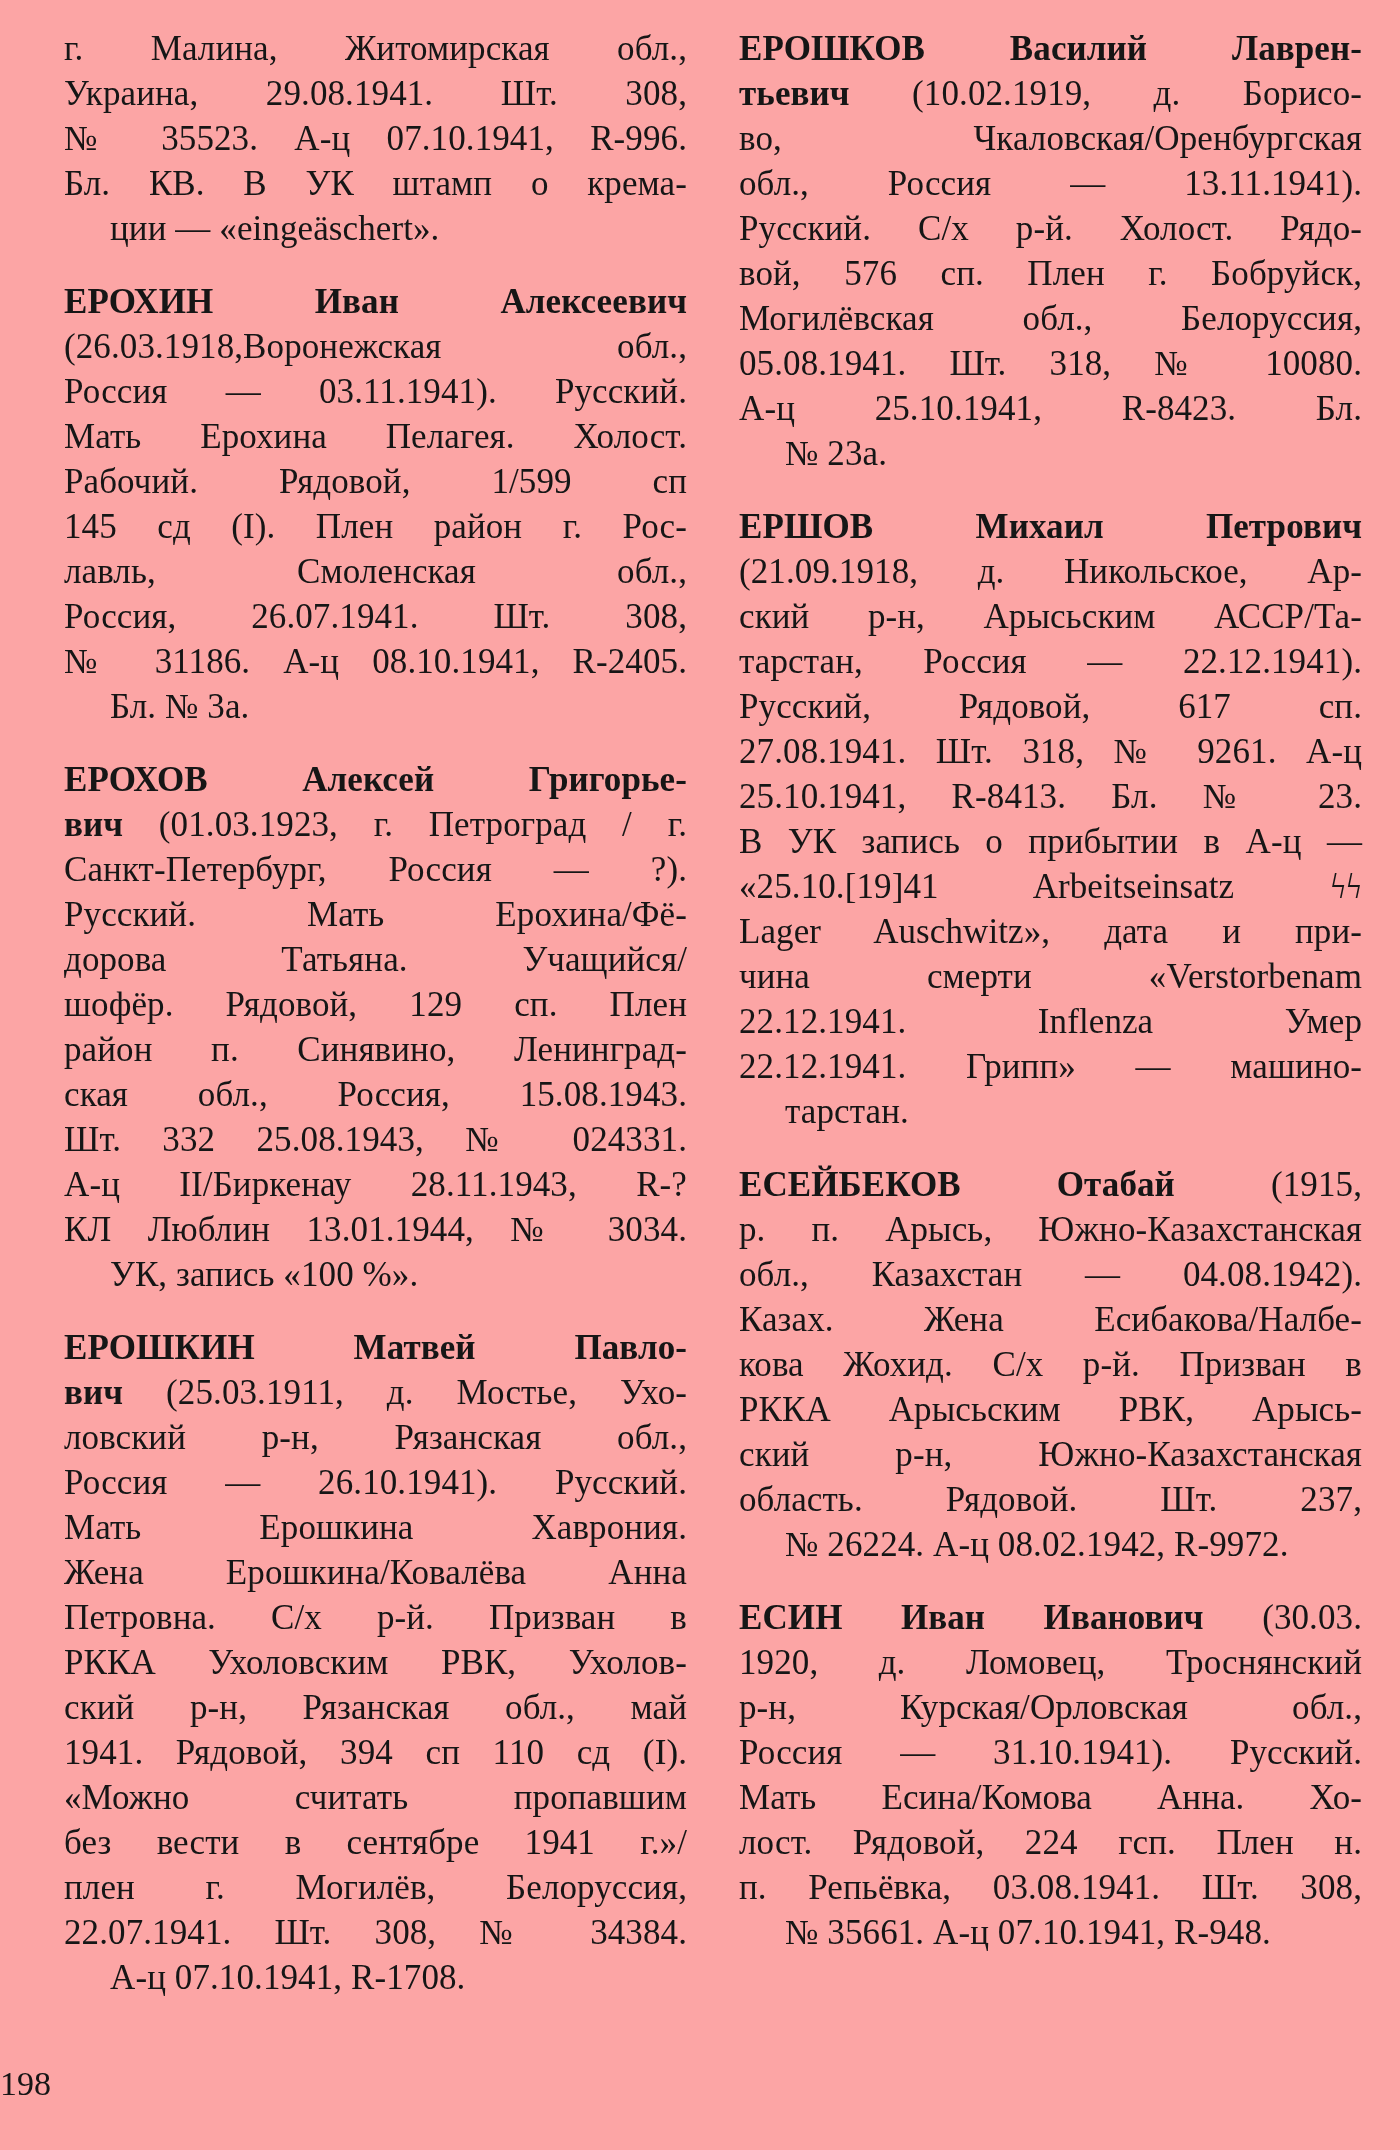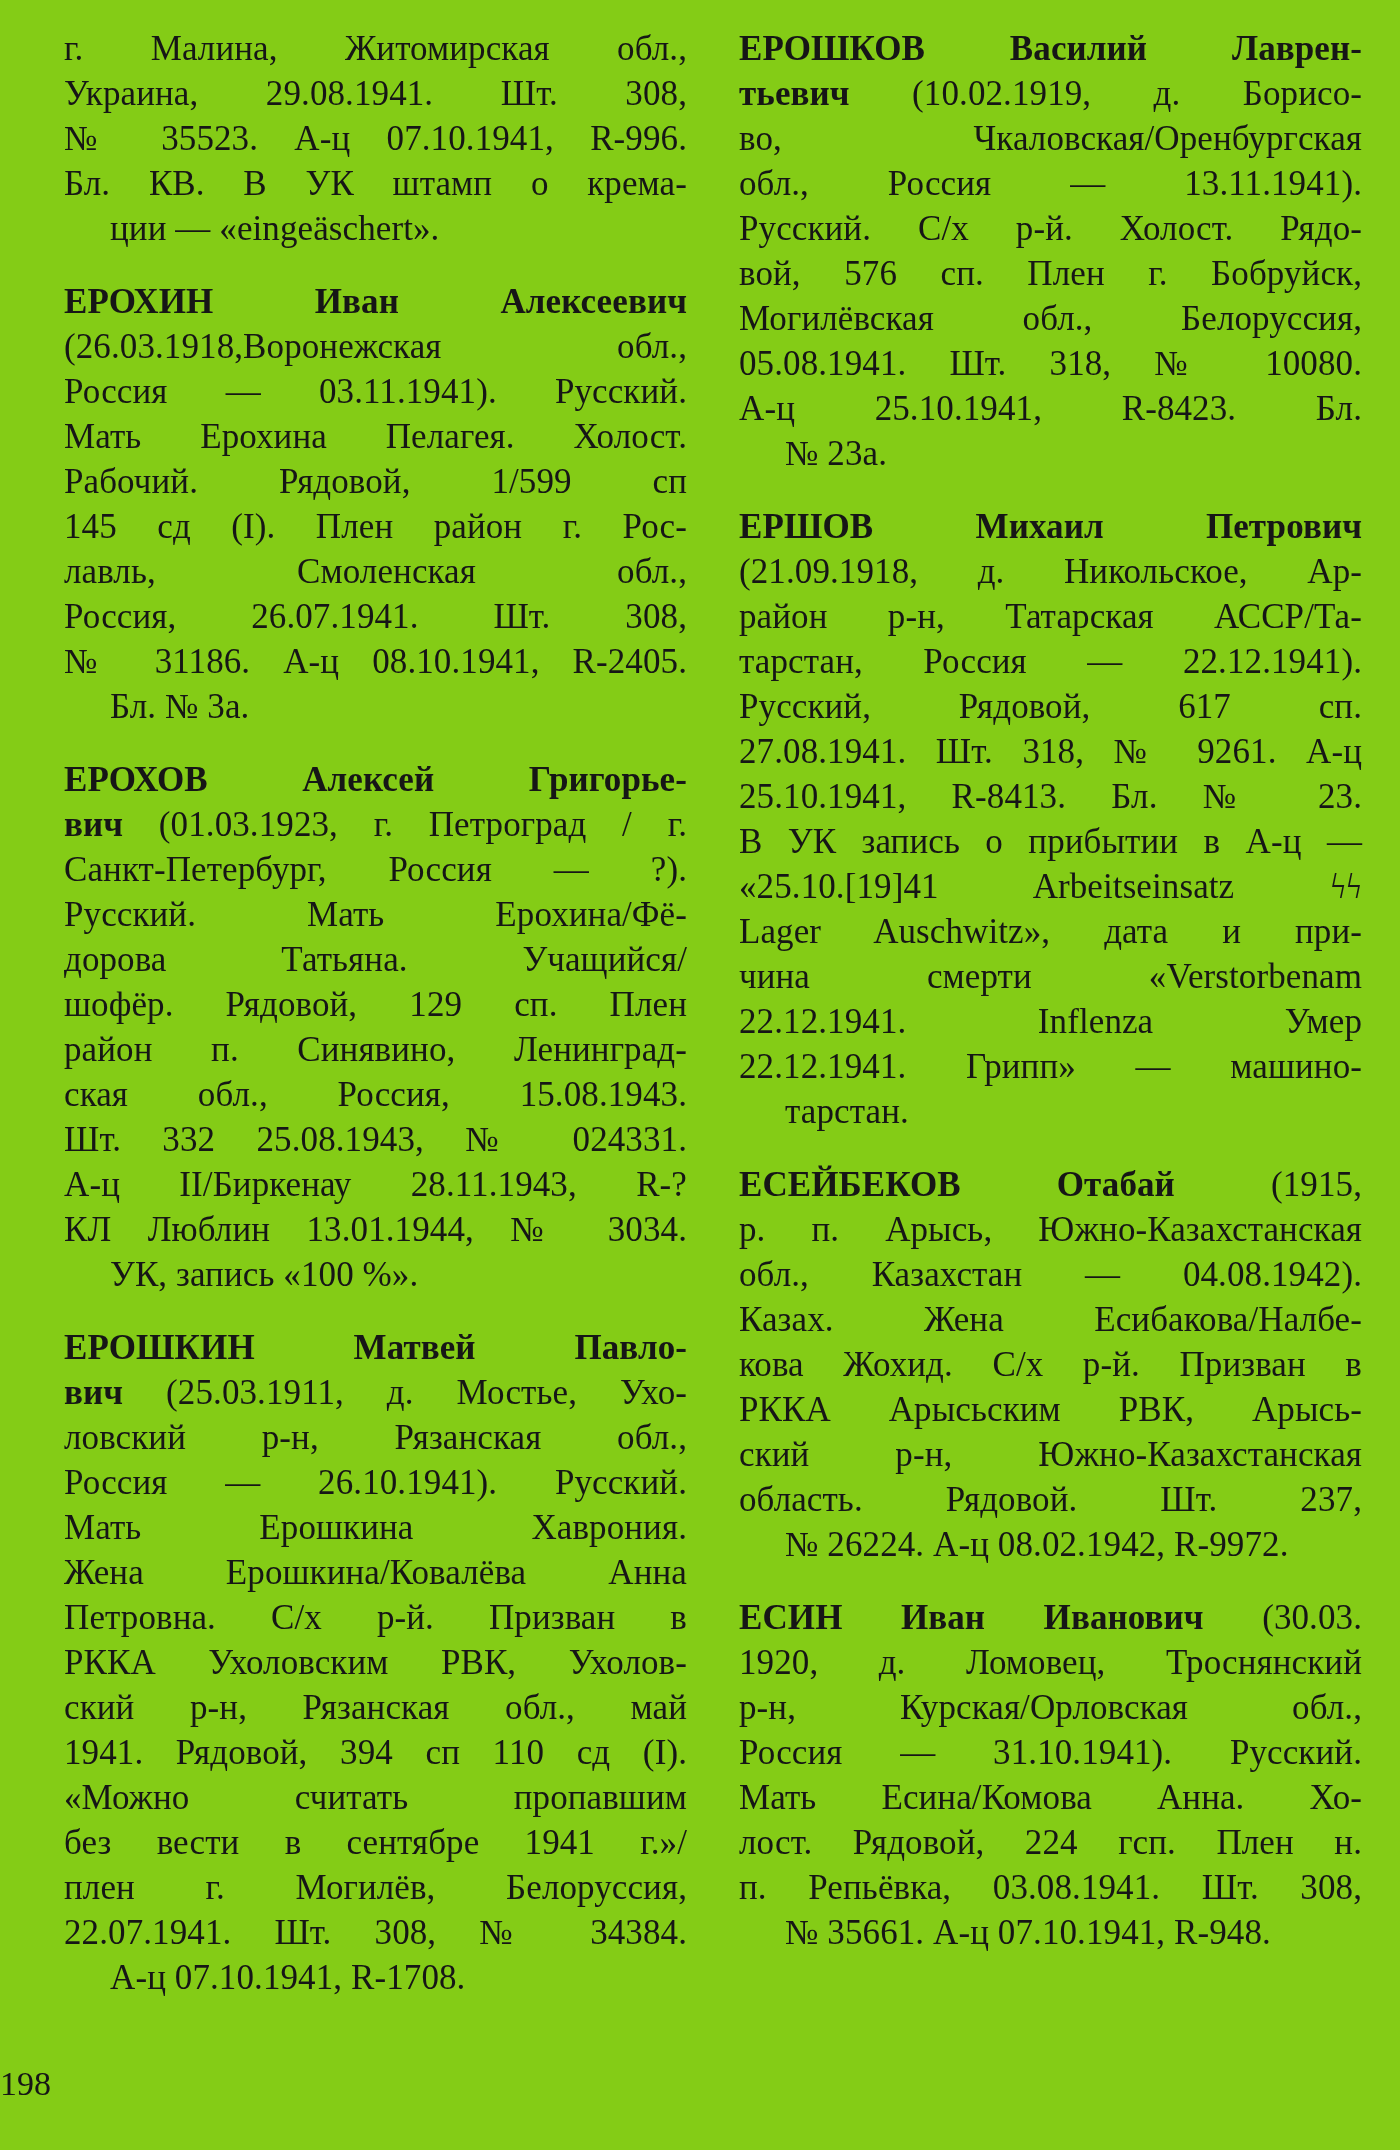--- a/index.html
+++ b/index.html
@@ -12,21 +12,21 @@
     height: 2150px;
     position: relative;
     font-family: "Liberation Serif", "DejaVu Serif", serif;
     color: #161616;
     overflow: hidden;
   }
   .page {
     position: relative;
     width: 1400px;
     height: 2150px;
-    background: #84cc16;
+    background: #fca5a5;
   }
   .columns {
     position: absolute;
     top: 26px;
     left: 64px;
     width: 1298px;
     display: flex;
     gap: 52px;
   }
   .column {
@@ -130,21 +130,21 @@
           <div class="line"><span class="">Русский. С/х р-й. Холост. Рядо-</span></div>
           <div class="line"><span class="">вой, 576 сп. Плен г. Бобруйск,</span></div>
           <div class="line"><span class="">Могилёвская обл., Белоруссия,</span></div>
           <div class="line"><span class="">05.08.1941. Шт. 318, № 10080.</span></div>
           <div class="line"><span class="">А-ц 25.10.1941, R-8423. Бл.</span></div>
           <div class="line lastline"><span class="">№ 23а.</span></div>
         </div>
         <div class="para">
           <div class="line"><span class="b">ЕРШОВ Михаил Петрович</span></div>
           <div class="line"><span class="">(21.09.1918, д. Никольское, Ар-</span></div>
-          <div class="line"><span class="">район р-н, Татарская АССР/Та-</span></div>
+          <div class="line"><span class="">ский р-н, Арысьским АССР/Та-</span></div>
           <div class="line"><span class="">тарстан, Россия — 22.12.1941).</span></div>
           <div class="line"><span class="">Русский, Рядовой, 617 сп.</span></div>
           <div class="line"><span class="">27.08.1941. Шт. 318, № 9261. А-ц</span></div>
           <div class="line"><span class="">25.10.1941, R-8413. Бл. № 23.</span></div>
           <div class="line"><span class="">В УК запись о прибытии в А-ц —</span></div>
           <div class="line"><span class="">«25.10.[19]41 Arbeitseinsatz ϟϟ</span></div>
           <div class="line"><span class="">Lager Auschwitz», дата и при-</span></div>
           <div class="line"><span class="">чина смерти «Verstorbenam</span></div>
           <div class="line"><span class="">22.12.1941. Inflenza Умер</span></div>
           <div class="line"><span class="">22.12.1941. Грипп» — машино-</span></div>

